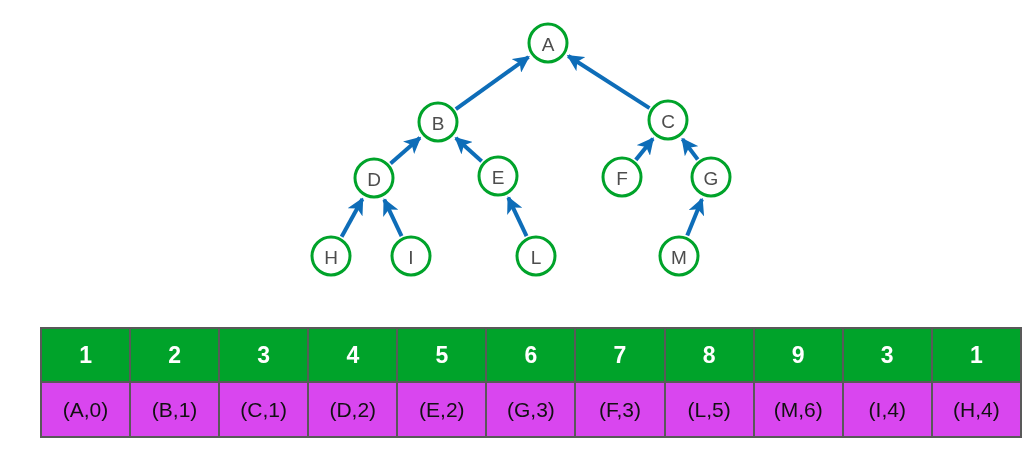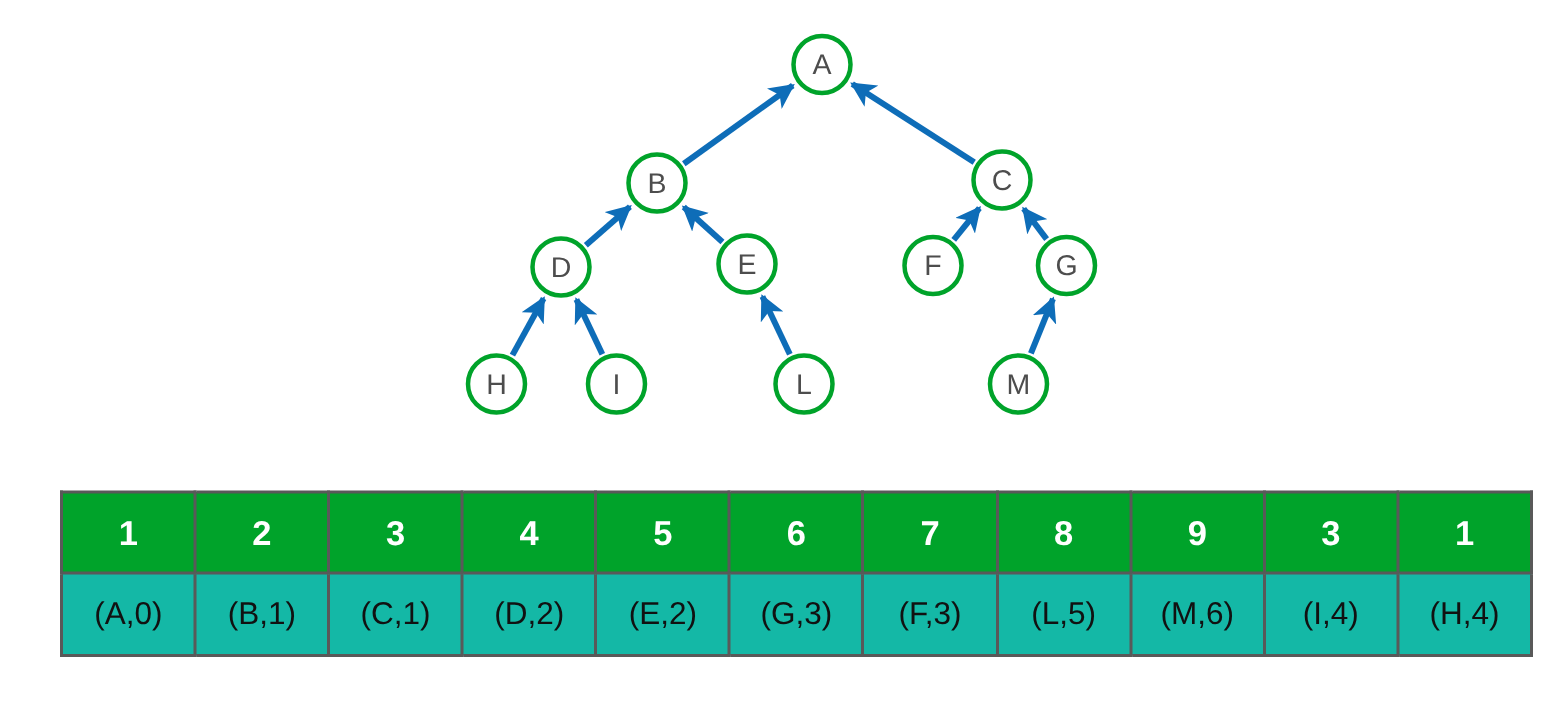--- a/index.html
+++ b/index.html
@@ -66,21 +66,21 @@
     padding: 0;
   }
   table.seq-table th {
     background: #00A32A;
     color: #ffffff;
     height: 52px;
     font-size: 23px;
     font-weight: bold;
   }
   table.seq-table td {
-    background: #14b8a6;
+    background: #d946ef;
     color: #111111;
     height: 53px;
     font-size: 21px;
     font-weight: normal;
   }
 </style>
 </head>
 <body>
 
 <div id="tree-diagram">

